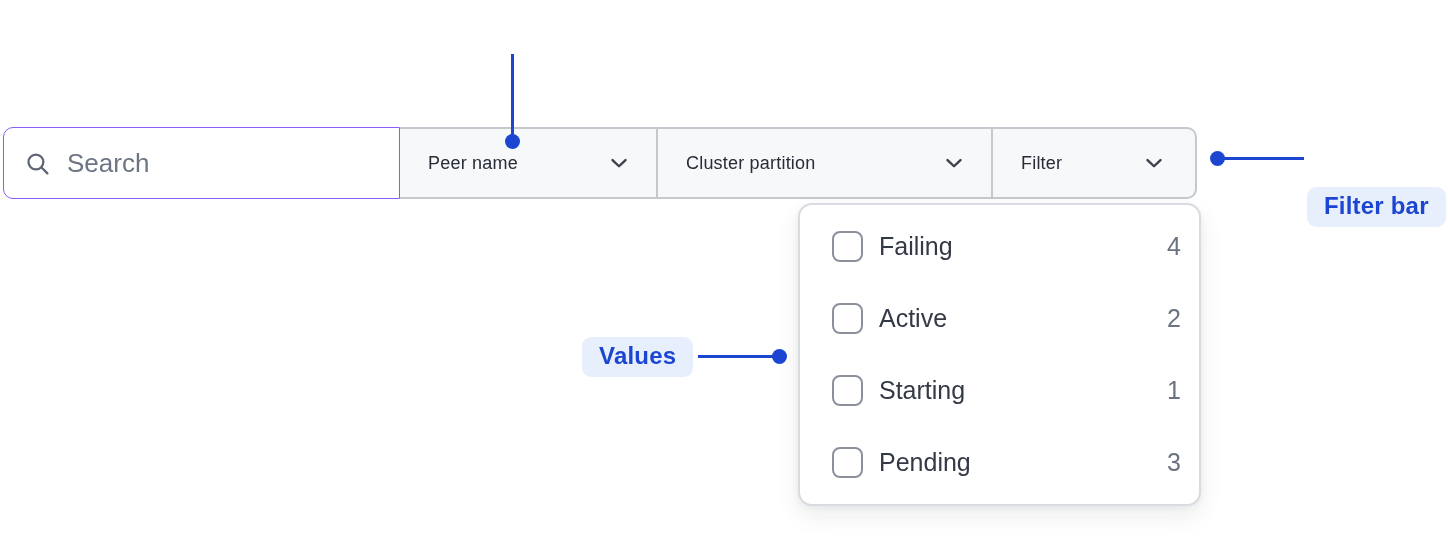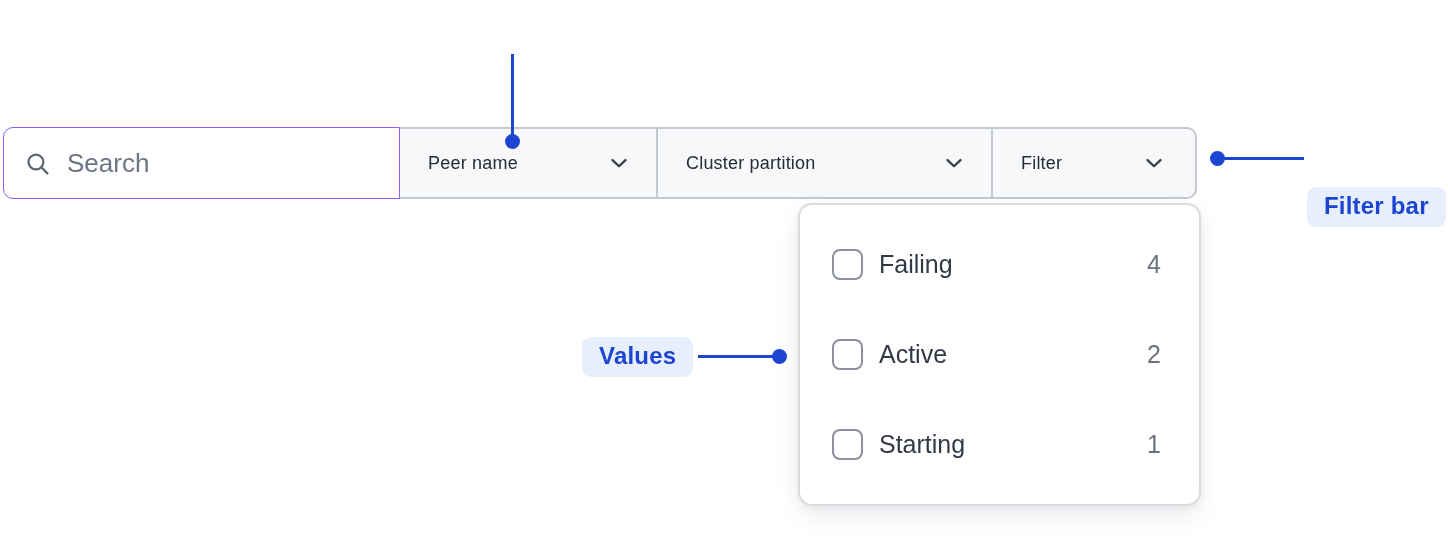--- a/index.html
+++ b/index.html
@@ -42,21 +42,21 @@
   .db-peer { width: 256px; }
   .db-cluster { width: 335px; }
   .db-status { width: 200px; }
 
   
   .dropdown-panel {
     position: absolute; left: 798px; top: 203px; width: 403px; height: 303px;
     background: #ffffff; border: 2px solid #d8dbe0; border-radius: 14px;
     box-shadow: 0 10px 24px rgba(16,24,40,0.08), 0 2px 6px rgba(16,24,40,0.05);
     display: flex; flex-direction: column; justify-content: space-evenly;
-    padding: 4px 38px 4px 32px;
+    padding: 4px 18px 4px 32px;
   }
   .option-row {
     display: flex; align-items: center; height: 70px; cursor: pointer;
   }
   .checkbox {
     width: 31px; height: 31px; border: 2px solid #8a909c; border-radius: 8px;
     background: #ffffff; flex: 0 0 auto; margin-right: 16px;
   }
   .option-label { font-size: 25px; color: #333a46; }
   .option-count { margin-left: auto; font-size: 25px; color: #6b7280; }
@@ -145,20 +145,25 @@
       <span class="option-label">Active</span>
       <span class="option-count">2</span>
     </div>
 
     <div class="option-row">
       <span class="checkbox"></span>
       <span class="option-label">Starting</span>
       <span class="option-count">1</span>
     </div>
 
+    <div class="option-row">
+      <span class="checkbox"></span>
+      <span class="option-label">Pending</span>
+      <span class="option-count">3</span>
+    </div>
 
   </div>
 
   <div class="anno-line line-parameter"></div>
   <div class="anno-dot dot-parameter"></div>
 
   <div class="anno-pill pill-filterbar">Filter bar</div>
   <div class="anno-line line-filterbar"></div>
   <div class="anno-dot dot-filterbar"></div>
 

